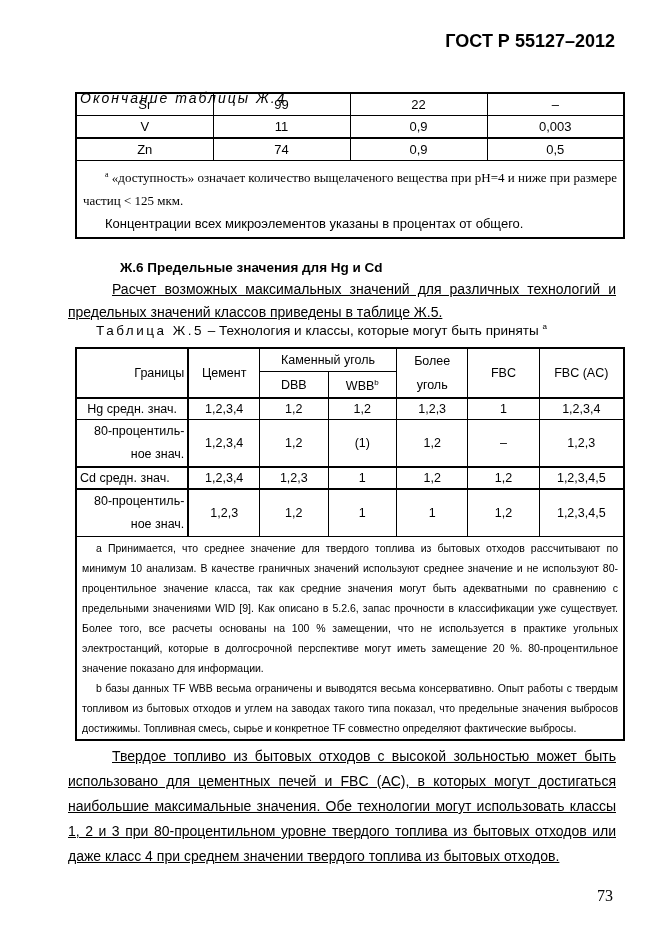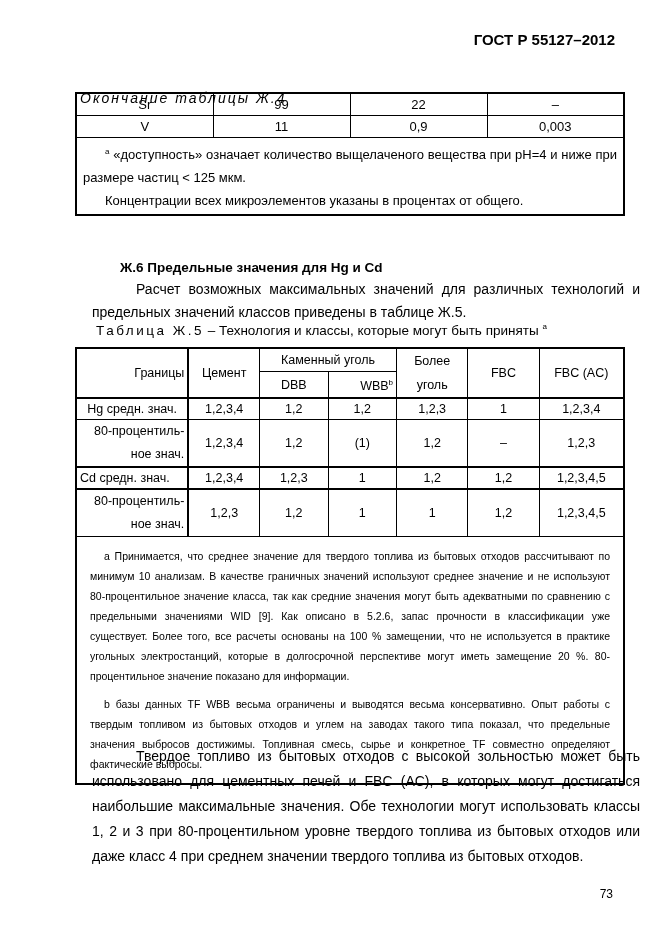--- a/index.html
+++ b/index.html
@@ -1,38 +1,38 @@
 <!DOCTYPE html>
 <html><head>
 <meta charset="utf-8">
 <style>
   html, body { margin:0; padding:0; background:#fff; }
   body { width:661px; height:936px; position:relative; overflow:hidden;
          font-family:"Liberation Sans", sans-serif; color:#000; }
   .abs { position:absolute; }
-  .hdr { top:31px; right:46px; font-weight:bold; font-size:15px; }
+  .hdr { top:31px; right:46px; font-weight:bold; font-size:18px; }
   .cont-cap { top:62px; left:80px; font-style:italic; font-size:14px; letter-spacing:2px;margin-top:28px; }
   table { border-collapse:collapse; position:absolute; font-size:13px; }
   td { border:1px solid #000; text-align:center; vertical-align:middle; padding:0 3px; line-height:21px; }
   #t4 { left:75px; top:92px; width:550px; border:2px solid #000; }
   #t4 td { height:21px; }
   #t4 tr.thick td { border-top:2px solid #000; }
   .note { text-align:left !important; font-size:13px; line-height:23px; padding:2px 6px !important; }
-  .just { text-align:justify; }
+  .just { text-align:justify;font-family:Liberation Serif, serif; }
   .sec { top:260px; left:120px; font-weight:bold; font-size:13.5px; }
-  .para { left:92px; width:548px; font-size:14px; line-height:23px; text-align:justify; }
+  .para { left:68px; width:548px; font-size:14px; line-height:23px; text-align:justify;text-decoration:underline; }
   .cap5 { top:322px; left:76px; font-size:13.5px; }
   .cap5 .sp { letter-spacing:2.5px;margin-left:20px; }
   #t5 { left:75px; top:347px; width:550px; border:2px solid #000; font-size:12.5px; }
   #t5 td { line-height:20px; }
   #t5 .hb { border-bottom:2px solid #000; }
   #t5 .lb { border-right:2px solid #000;text-align:right; }
   .fn { text-align:justify !important; font-size:10.5px; line-height:21.5px; padding:1px 5px !important; }
-  .fn p { margin:8px; text-indent:14px; }
-  .pg { top:887px; right:48px; font-family:Liberation Sans, sans-serif; font-size:12px; }
+  .fn p { margin:0; text-indent:14px; }
+  .pg { top:887px; right:48px; font-family:Liberation Serif, serif; font-size:16px; }
   sup { font-size:8px; }
 </style>
 </head>
 <body>
 
 <div class="abs hdr">ГОСТ Р 55127–2012</div>
 
 <div class="abs cont-cap">Окончание таблицы Ж.4</div>
 
 <table id="t4">
@@ -47,20 +47,26 @@
     <td>Sr</td>
     <td>99</td>
     <td>22</td>
     <td>–</td>
   </tr>
   <tr>
     <td>V</td>
     <td>11</td>
     <td>0,9</td>
     <td>0,003</td>
+  </tr>
+  <tr class="thick">
+    <td>Zn</td>
+    <td>74</td>
+    <td>0,9</td>
+    <td>0,5</td>
   </tr>
   <tr>
     <td colspan="4" class="note">
       <div class="just" style="text-indent:22px;"><sup>a</sup> <span>«доступность» означает количество выщелаченого вещества при pH=4 и ниже при размере частиц &lt; 125 мкм.</span></div>
       <div style="text-indent:22px;">Концентрации всех микроэлементов указаны в процентах от общего.</div>
     </td>
   </tr>
 </tbody>
   </table>
 
@@ -83,21 +89,21 @@
       <tr>
     <td rowspan="2" class="hb lb">Границы</td>
     <td rowspan="2" class="hb">Цемент</td>
     <td colspan="2" style="line-height:22px;">Каменный уголь</td>
     <td rowspan="2" class="hb" style="line-height:24px;"><span>Более</span><br><span>уголь</span></td>
     <td rowspan="2" class="hb">FBC</td>
     <td rowspan="2" class="hb">FBC (AC)</td>
   </tr>
   <tr>
     <td class="hb" style="line-height:22px;">DBB</td>
-    <td class="hb" style="line-height:22px;text-align:right;"><span>WBB</span><sup>b</sup></td>
+    <td class="hb" style="line-height:22px;"><span>WBB</span><sup>b</sup></td>
   </tr>
   <tr>
     <td class="lb" style="text-align:center;">Hg средн. знач.</td>
     <td>1,2,3,4</td>
     <td>1,2</td>
     <td>1,2</td>
     <td>1,2,3</td>
     <td>1</td>
     <td>1,2,3,4</td>
   </tr>

